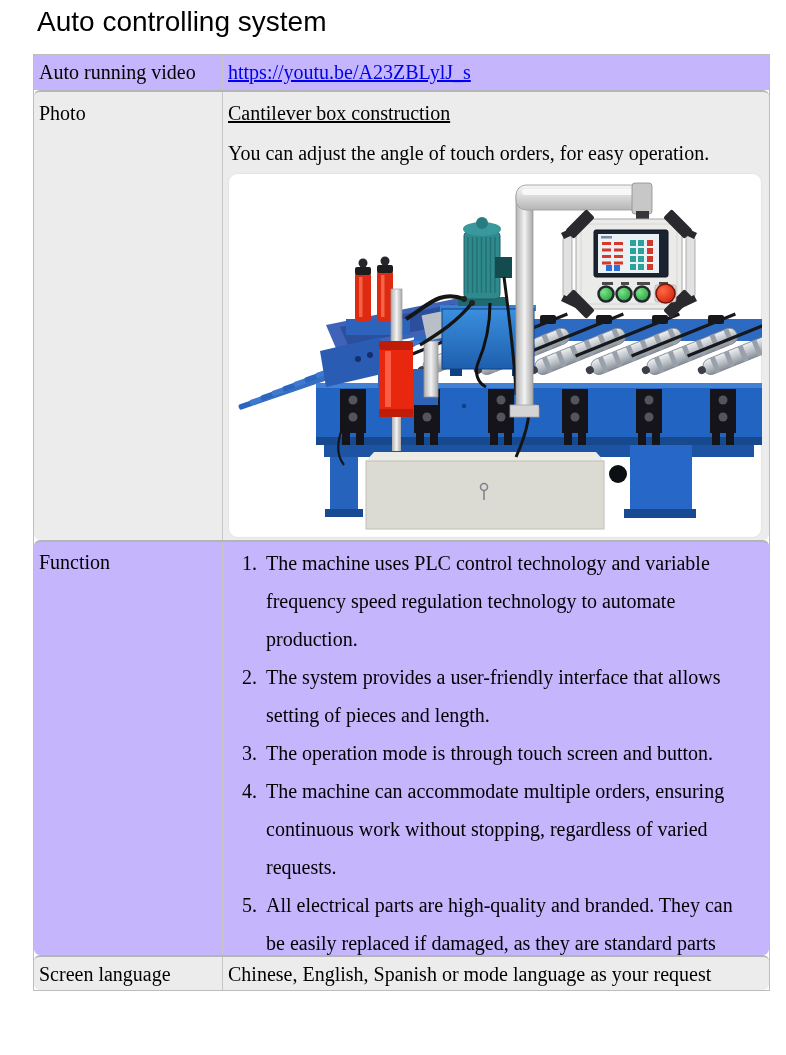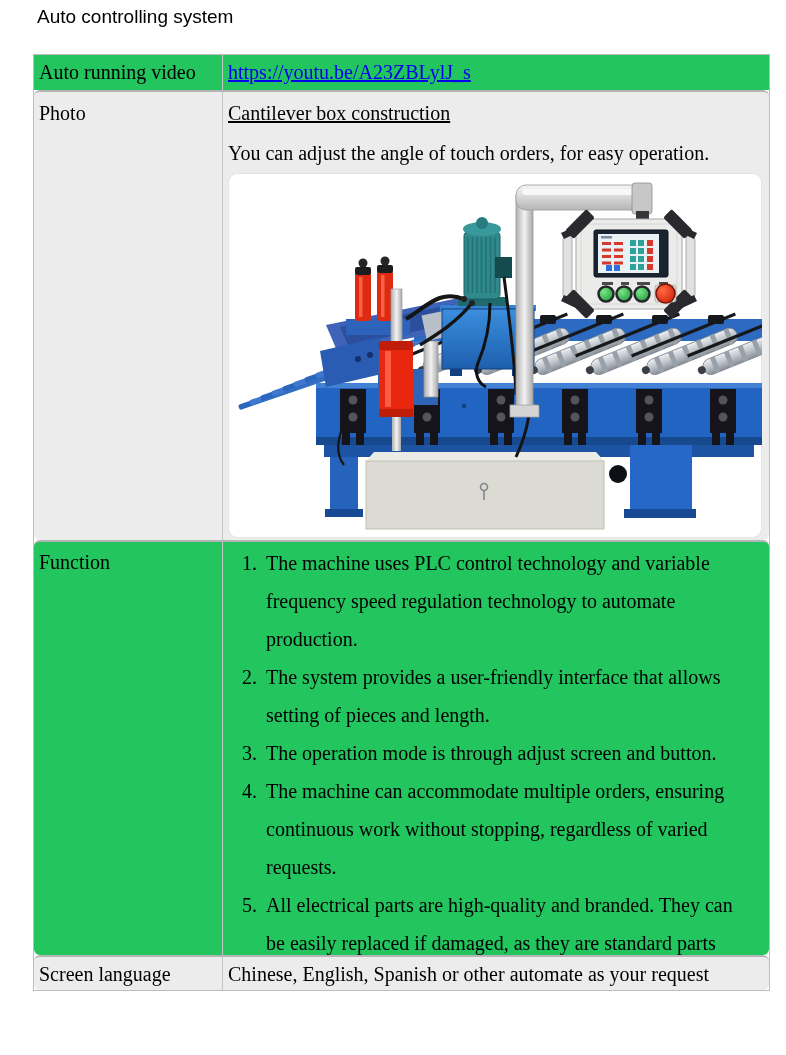--- a/index.html
+++ b/index.html
@@ -9,28 +9,28 @@
     position:relative;
     width:786px; height:1055px;
     background:#ffffff;
     font-family:"Liberation Serif","DejaVu Serif",serif;
     color:#000;
     overflow:hidden;
   }
   .doc-title {
     position:absolute; left:37px; top:6px;
     font-family:"Liberation Sans","DejaVu Sans",sans-serif;
-    font-size:19px; font-weight:400; color:#000;
+    font-size:28px; font-weight:400; color:#000;
   }
   .tbl {
     position:absolute; left:33px; top:54px; width:737px;
     border:1px solid #bdbdbd;
     font-size:20px;
   }
-  .row { display:flex; overflow:hidden; background:#22c55e; }
+  .row { display:flex; overflow:hidden; background:#c4b5fd; }
   .row + .row { border-top:2px solid #b5b5b5;border-radius:6px; }
   .row.shaded { background:#ececec; }
   .cell-label {
     width:189px; flex:0 0 189px;
     border-right:1px solid #c6c6c6;
     padding-left:5px;
   }
   .cell-value { flex:1 1 auto; padding-left:5px; padding-right:8px; }
   .r-video { height:35px; }
   .r-video .cell-label, .r-video .cell-value { padding-top:5px; line-height:24px; }
@@ -383,26 +383,26 @@
         </div>
       </div>
     </div>
 
     <div class="row r-function">
       <div class="cell-label">Function</div>
       <div class="cell-value">
         <ol class="func-list">
           <li>The machine uses PLC control technology and variable frequency speed regulation technology to automate production.</li>
           <li>The system provides a user-friendly interface that allows setting of pieces and length.</li>
-          <li>The operation mode is through adjust screen and button.</li>
+          <li>The operation mode is through touch screen and button.</li>
           <li>The machine can accommodate multiple orders, ensuring continuous work without stopping, regardless of varied requests.</li>
           <li>All electrical parts are high-quality and branded. They can be easily replaced if damaged, as they are standard parts available nationwide.</li>
         </ol>
       </div>
     </div>
 
     <div class="row r-language shaded">
       <div class="cell-label">Screen language</div>
-      <div class="cell-value">Chinese, English, Spanish or other automate as your request</div>
+      <div class="cell-value">Chinese, English, Spanish or mode language as your request</div>
     </div>
 
   </div>
 </div>
 
 </body></html>

